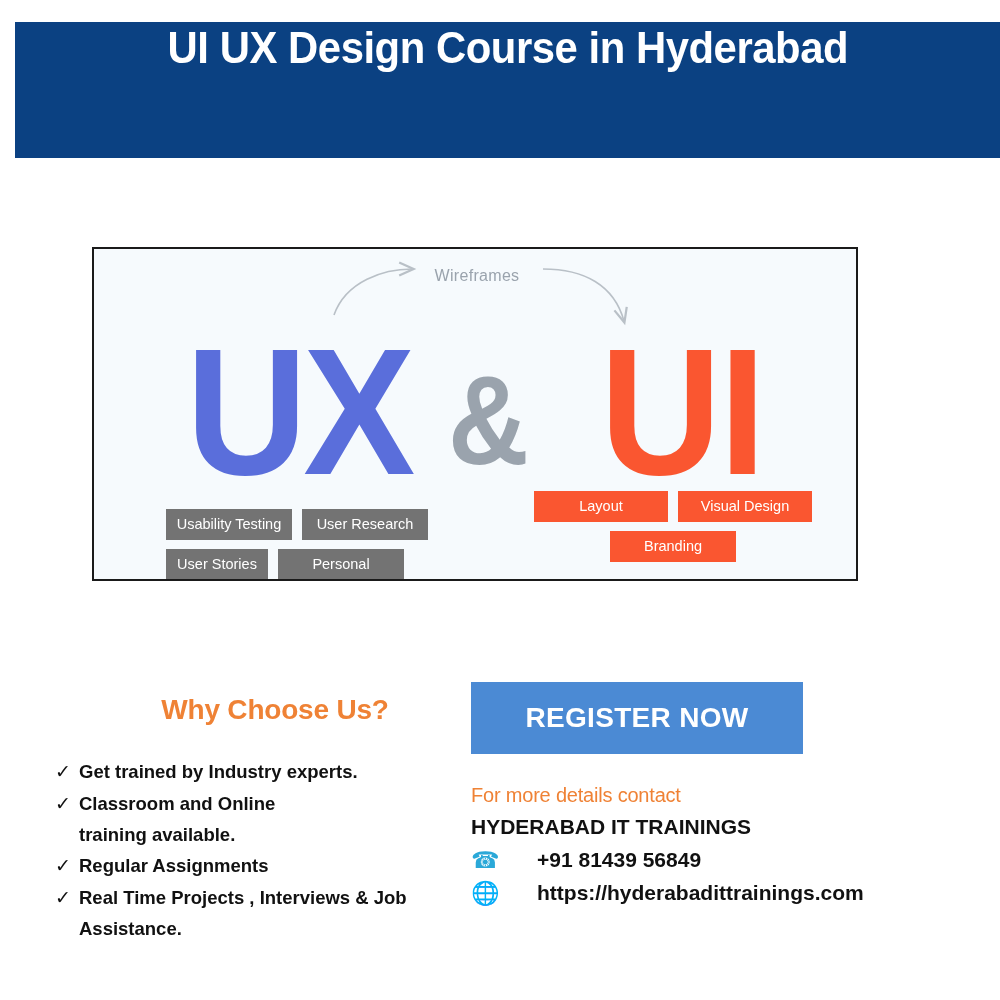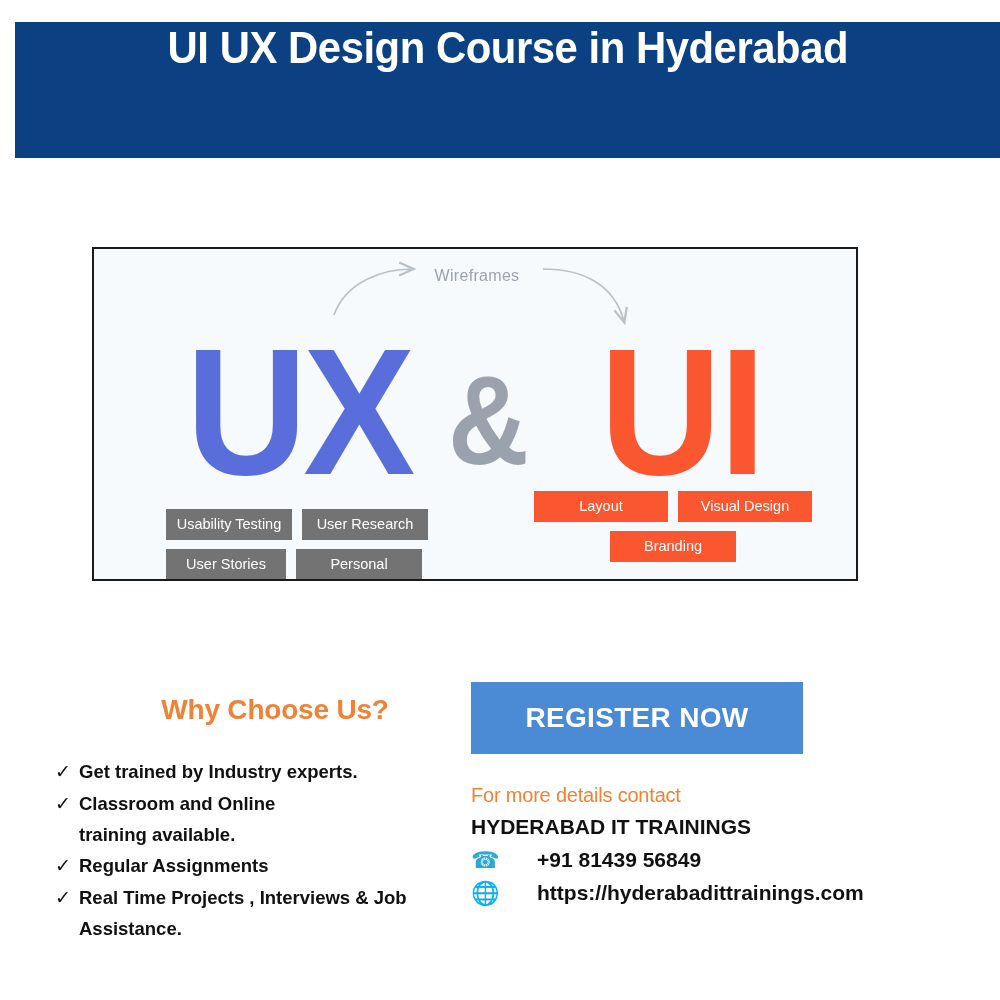--- a/index.html
+++ b/index.html
@@ -121,21 +121,21 @@
   .tag-blue { background: #737373; margin-top: 16px; }
   .tag-orange { background: #fa5630; }
 
   .ux-tags-r1 { left: 72px; top: 244px; }
   .ux-tags-r2 { left: 72px; top: 284px; }
   .ui-tags-r1 { left: 440px; top: 242px; }
   .ui-tags-r2 { left: 516px; top: 282px; }
 
   .w-usability { width: 126px; }
   .w-research  { width: 126px; }
-  .w-stories   { width: 120px; }
+  .w-stories   { width: 102px; }
   .w-personal  { width: 126px; }
   .w-layout    { width: 134px; }
   .w-visual    { width: 134px; }
   .w-branding  { width: 126px; }
 
   
   .why-section {
     position: absolute;
     left: 26px;
     top: 694px;

